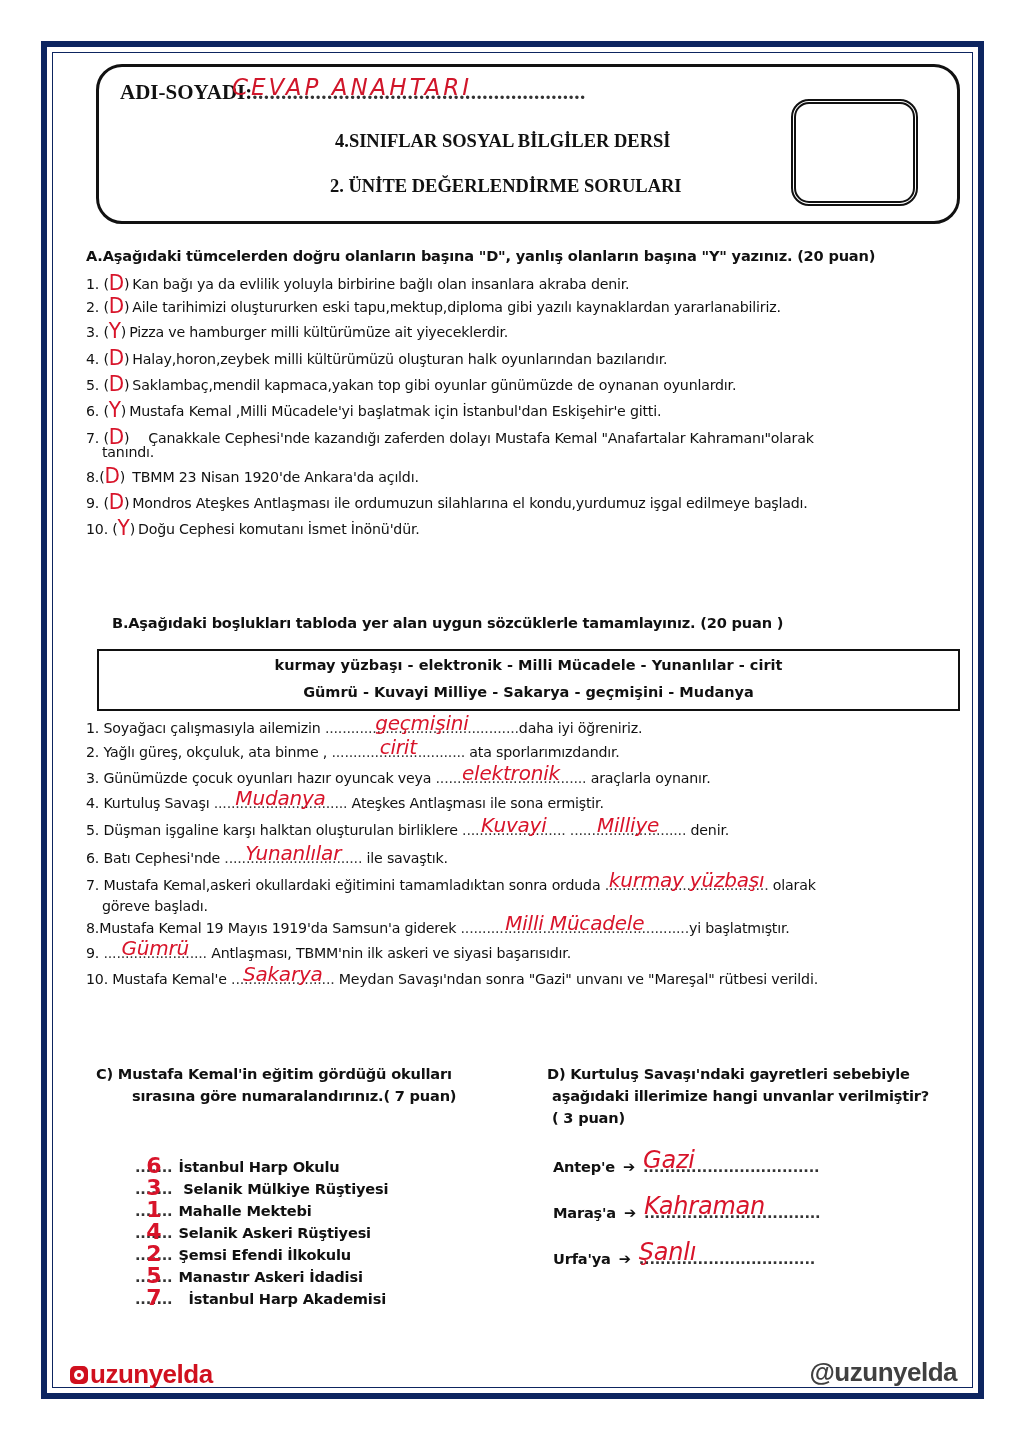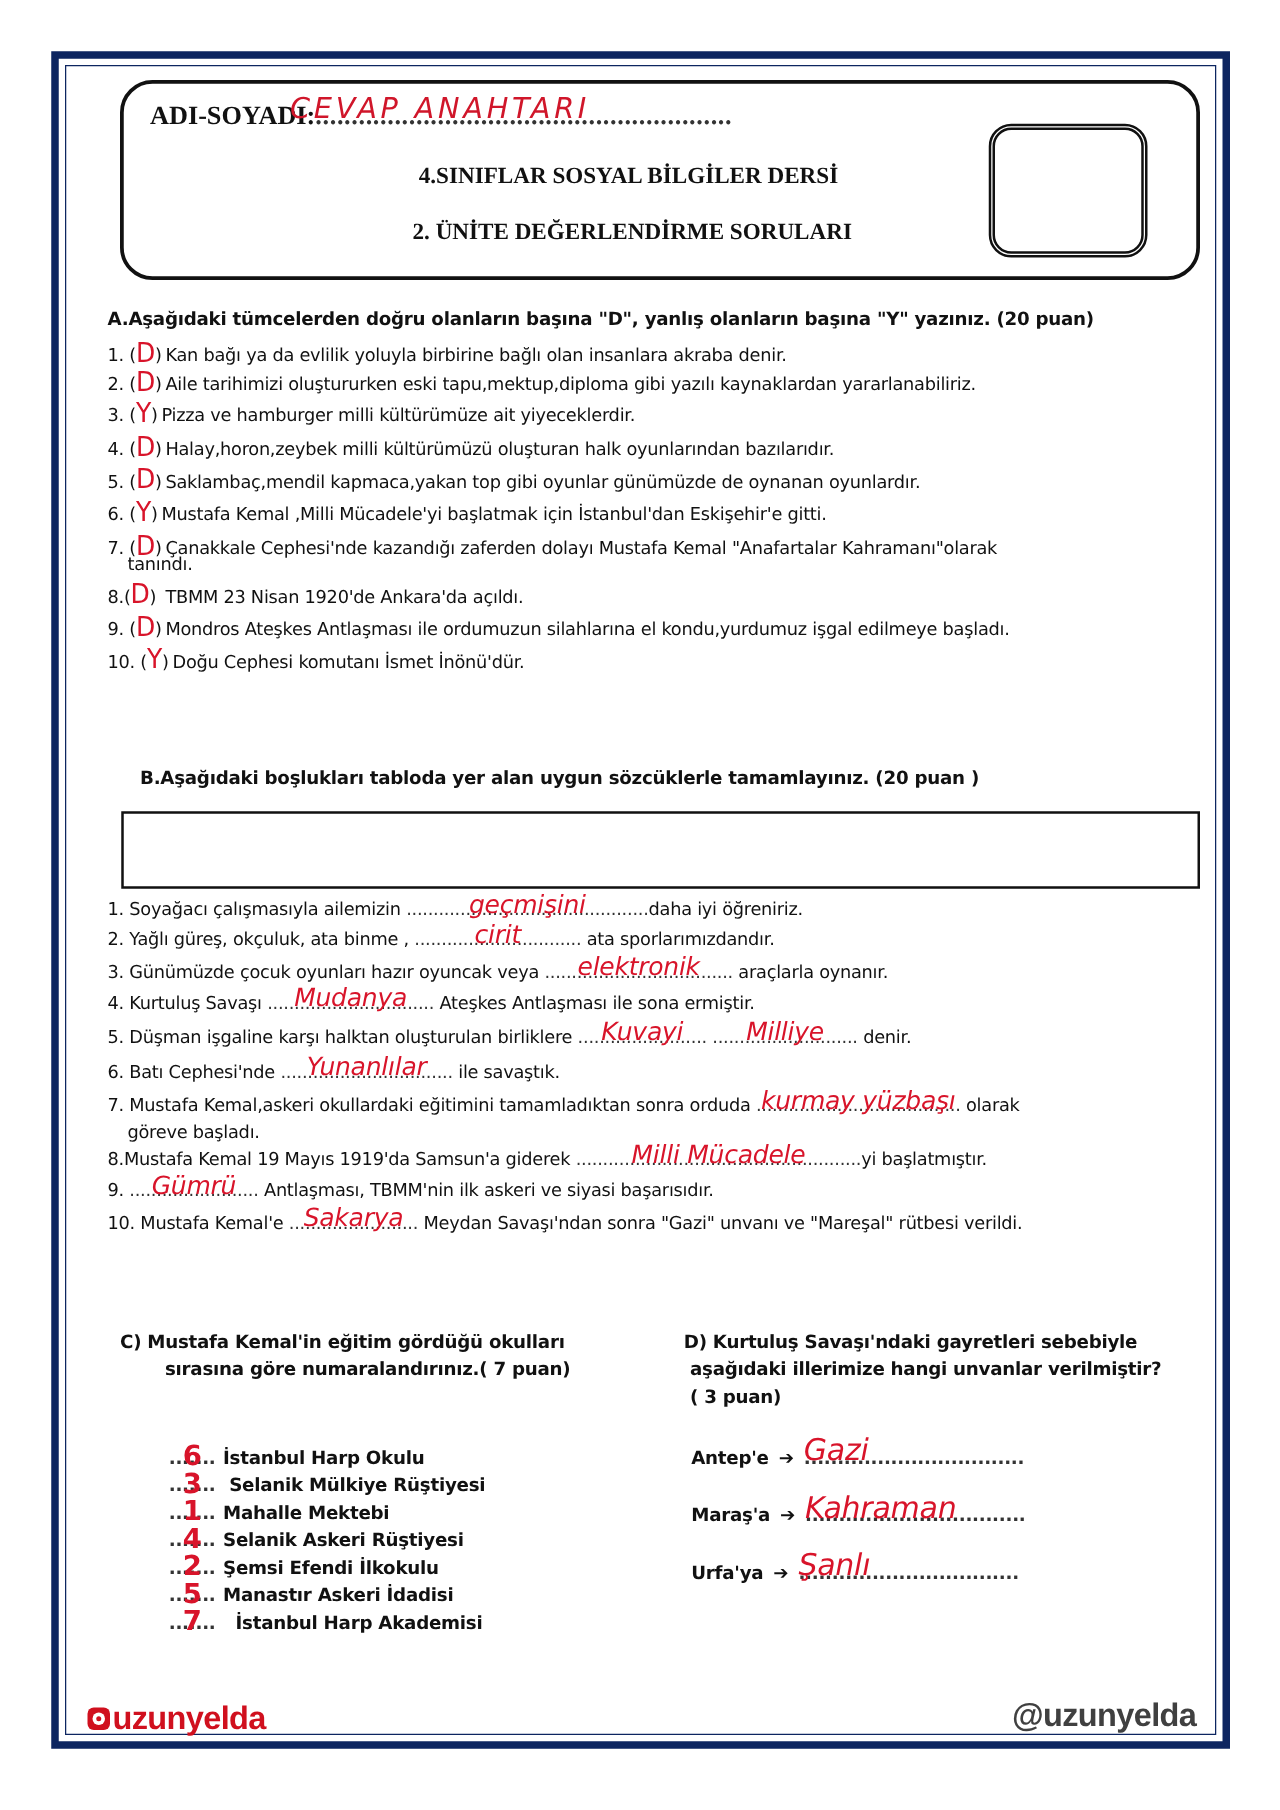--- a/index.html
+++ b/index.html
@@ -52,29 +52,31 @@
 
 <div class="txt bold" style="left:86px; top:247px; font-size:14.6px;">A.Aşağıdaki tümcelerden doğru olanların başına "D", yanlış olanların başına "Y" yazınız. (20 puan)</div>
 
 <div id="section-a">
     <div class="txt" style="left:86px; top:270px;"><span>1. (</span><span class="mark">D</span><span>)</span><span style="margin-left:3px;">Kan bağı ya da evlilik yoluyla birbirine bağlı olan insanlara akraba denir.</span></div>
     <div class="txt" style="left:86px; top:293px;"><span>2. (</span><span class="mark">D</span><span>)</span><span style="margin-left:3px;">Aile tarihimizi oluştururken eski tapu,mektup,diploma gibi yazılı kaynaklardan yararlanabiliriz.</span></div>
     <div class="txt" style="left:86px; top:318px;"><span>3. (</span><span class="mark">Y</span><span>)</span><span style="margin-left:3px;">Pizza ve hamburger milli kültürümüze ait yiyeceklerdir.</span></div>
     <div class="txt" style="left:86px; top:345px;"><span>4. (</span><span class="mark">D</span><span>)</span><span style="margin-left:3px;">Halay,horon,zeybek milli kültürümüzü oluşturan halk oyunlarından bazılarıdır.</span></div>
     <div class="txt" style="left:86px; top:371px;"><span>5. (</span><span class="mark">D</span><span>)</span><span style="margin-left:3px;">Saklambaç,mendil kapmaca,yakan top gibi oyunlar günümüzde de oynanan oyunlardır.</span></div>
     <div class="txt" style="left:86px; top:397px;"><span>6. (</span><span class="mark">Y</span><span>)</span><span style="margin-left:3px;">Mustafa Kemal ,Milli Mücadele'yi başlatmak için İstanbul'dan Eskişehir'e gitti.</span></div>
-    <div class="txt" style="left:86px; top:424px;"><span>7. (</span><span class="mark">D</span><span>)</span><span style="margin-left:3px;">Çanakkale Cephesi'nde kazandığı zaferden dolayı Mustafa Kemal "Anafartalar Kahramanı"olarak</span></div>
+    <div class="txt" style="left:86px; top:424px;"><span>7. (</span><span class="mark">D</span><span>)</span><span style="margin-left:19px;">Çanakkale Cephesi'nde kazandığı zaferden dolayı Mustafa Kemal "Anafartalar Kahramanı"olarak</span></div>
     <div class="txt" style="left:102px; top:444px;">tanındı.</div>
     <div class="txt" style="left:86px; top:463px;"><span>8.(</span><span class="mark">D</span><span>)</span><span style="margin-left:3px;"> TBMM 23 Nisan 1920'de Ankara'da açıldı.</span></div>
     <div class="txt" style="left:86px; top:489px;"><span>9. (</span><span class="mark">D</span><span>)</span><span style="margin-left:3px;">Mondros Ateşkes Antlaşması ile ordumuzun silahlarına el kondu,yurdumuz işgal edilmeye başladı.</span></div>
     <div class="txt" style="left:86px; top:515px;"><span>10. (</span><span class="mark">Y</span><span>)</span><span style="margin-left:3px;">Doğu Cephesi komutanı  İsmet İnönü'dür.</span></div>
   </div>
 
 <div class="txt bold" style="left:112px; top:614px; font-size:14.6px;">B.Aşağıdaki boşlukları  tabloda yer alan uygun sözcüklerle tamamlayınız. (20 puan )</div>
 <div class="wordbox">
+  <div class="wb1">kurmay yüzbaşı  -  elektronik  -  Milli Mücadele -    Yunanlılar - cirit</div>
+  <div class="wb2">Gümrü  - Kuvayi Milliye - Sakarya - geçmişini - Mudanya</div>
 </div>
 
 <div id="section-b">
     <div class="txt" style="left:86px; top:720px;"><span>1. Soyağacı çalışmasıyla ailemizin </span><span class="fill"><span class="dots">.............................................</span><span class="ans">geçmişini</span></span><span>daha iyi öğreniriz.</span></div>
     <div class="txt" style="left:86px; top:744px;"><span>2. Yağlı güreş, okçuluk, ata binme , </span><span class="fill"><span class="dots">...............................</span><span class="ans">cirit</span></span><span> ata sporlarımızdandır.</span></div>
     <div class="txt" style="left:86px; top:770px;"><span>3. Günümüzde çocuk oyunları hazır oyuncak veya </span><span class="fill"><span class="dots">...................................</span><span class="ans">elektronik</span></span><span> araçlarla oynanır.</span></div>
     <div class="txt" style="left:86px; top:795px;"><span>4. Kurtuluş Savaşı </span><span class="fill"><span class="dots">...............................</span><span class="ans">Mudanya</span></span><span> Ateşkes Antlaşması ile sona ermiştir.</span></div>
     <div class="txt" style="left:86px; top:822px;"><span>5. Düşman işgaline karşı halktan oluşturulan birliklere </span><span class="fill"><span class="dots">........................</span><span class="ans">Kuvayi</span></span>  <span class="fill"><span class="dots">...........................</span><span class="ans">Milliye</span></span><span> denir.</span></div>
     <div class="txt" style="left:86px; top:850px;"><span>6. Batı Cephesi'nde </span><span class="fill"><span class="dots">................................</span><span class="ans">Yunanlılar</span></span><span> ile savaştık.</span></div>
     <div class="txt" style="left:86px; top:877px;"><span>7. Mustafa Kemal,askeri okullardaki eğitimini tamamladıktan sonra orduda </span><span class="fill"><span class="dots">......................................</span><span class="ans">kurmay yüzbaşı</span></span><span> olarak</span></div>

